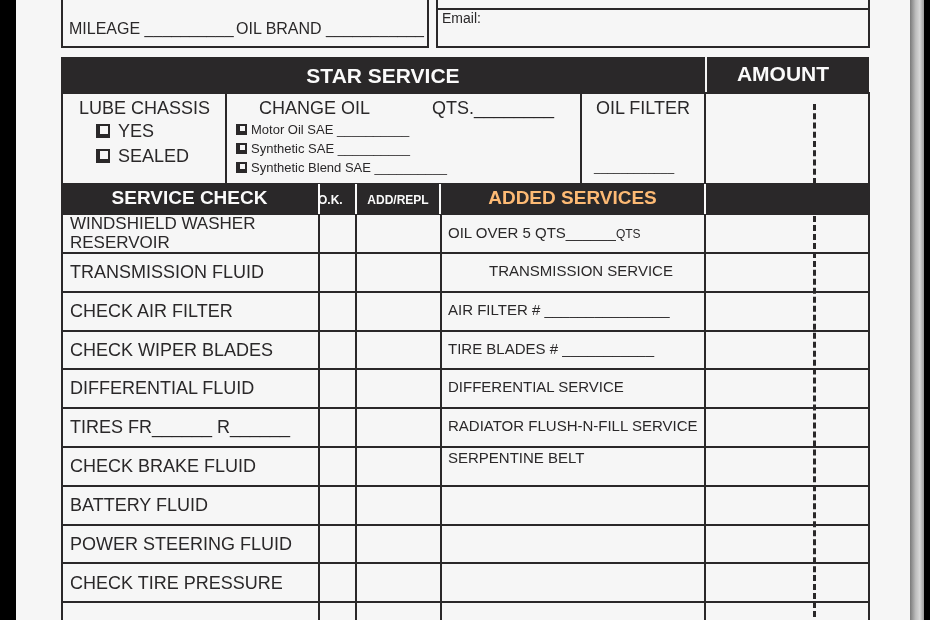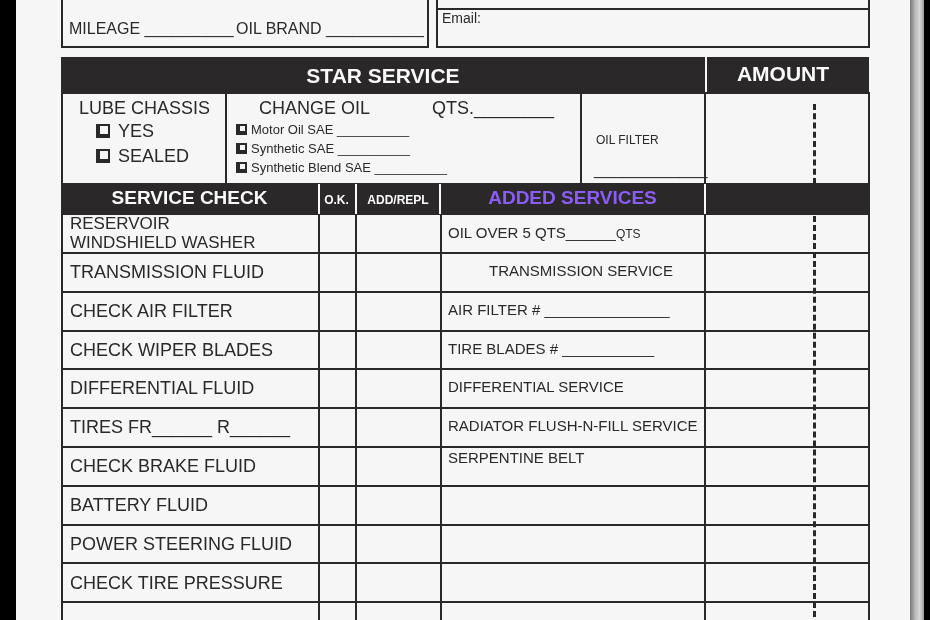--- a/index.html
+++ b/index.html
@@ -45,29 +45,29 @@
 <div class="txt" style="left:79px;top:98px;font-size:18px;">LUBE CHASSIS</div>
 <div class="txt" style="left:96px;top:121px;font-size:18px;"><span class="cb cb-big"></span><span>YES</span></div>
 <div class="txt" style="left:96px;top:146px;font-size:18px;text-align:right;"><span class="cb cb-big"></span><span>SEALED</span></div>
 
 <div class="txt" style="left:259px;top:98px;font-size:18px;">CHANGE OIL</div>
 <div class="txt" style="left:432px;top:98px;font-size:18px;">QTS.________</div>
 <div class="txt" style="left:236px;top:122px;font-size:13px;"><span class="cb"></span><span>Motor Oil SAE __________</span></div>
 <div class="txt" style="left:236px;top:141px;font-size:13px;"><span class="cb"></span><span>Synthetic SAE __________</span></div>
 <div class="txt" style="left:236px;top:160px;font-size:13px;"><span class="cb"></span><span>Synthetic Blend SAE __________</span></div>
 
-<div class="txt" style="left:596px;top:98px;font-size:12px;margin-top:35px;">OIL FILTER</div>
-<div class="txt" style="left:594px;top:160px;font-size:17px;">____________</div>
+<div class="txt" style="left:596px;top:98px;font-size:18px;">OIL FILTER</div>
+<div class="txt" style="left:594px;top:160px;font-size:12px;">____________</div>
 <div class="dash" style="left:813px;top:104px;height:80px;"></div>
 
 <div class="abs dark" style="left:61px;top:183px;width:809px;height:32px;"></div>
 <div class="txt" style="left:61px;width:257px;text-align:center;top:187px;font-size:19px;font-weight:bold;color:#fafafa;">SERVICE CHECK</div>
-<div class="txt" style="left:318px;width:37px;text-align:center;top:193px;font-size:12px;font-weight:bold;color:#fafafa;">O.K.</div>
+<div class="txt" style="left:318px;width:37px;top:193px;font-size:12px;font-weight:bold;color:#fafafa;">O.K.</div>
 <div class="txt" style="left:355px;width:86px;text-align:center;top:193px;font-size:12px;font-weight:bold;color:#fafafa;">ADD/REPL</div>
-<div class="txt" style="left:441px;width:263px;text-align:center;top:187px;font-size:19px;font-weight:bold;color:#8b5cf6;">ADDED SERVICES</div>
+<div class="txt" style="left:441px;width:263px;text-align:center;top:187px;font-size:19px;font-weight:bold;color:#fdba74;">ADDED SERVICES</div>
 <div class="vline" style="left:318px;top:184px;height:30px;background:#fafafa;"></div>
 <div class="vline" style="left:355px;top:184px;height:30px;background:#fafafa;"></div>
 <div class="vline" style="left:439px;top:184px;height:30px;background:#fafafa;"></div>
 <div class="vline" style="left:704px;top:184px;height:30px;background:#fafafa;"></div>
 
 <div class="abs" style="left:61px;top:214px;width:809px;height:420px;border-left:2px solid #2a2829;border-right:2px solid #2a2829;"></div>
 <div class="vline" style="left:318px;top:214px;height:410px;"></div>
 <div class="vline" style="left:355px;top:214px;height:410px;"></div>
 <div class="vline" style="left:440px;top:214px;height:410px;"></div>
 <div class="vline" style="left:704px;top:214px;height:410px;"></div>
@@ -78,22 +78,22 @@
 <div class="hline" style="left:61px;top:330px;width:809px;"></div>
 <div class="hline" style="left:61px;top:368px;width:809px;"></div>
 <div class="hline" style="left:61px;top:407px;width:809px;"></div>
 <div class="hline" style="left:61px;top:446px;width:809px;"></div>
 <div class="hline" style="left:61px;top:485px;width:809px;"></div>
 <div class="hline" style="left:61px;top:524px;width:809px;"></div>
 <div class="hline" style="left:61px;top:562px;width:809px;"></div>
 <div class="hline" style="left:61px;top:601px;width:809px;"></div>
 
 <div class="row-label" style="top:214px;line-height:19px;font-size:17px;">
+    <div>WINDSHIELD WASHER</div>
     <div>RESERVOIR</div>
-    <div>WINDSHIELD WASHER</div>
   </div>
 <div class="row-label" style="top:262px;">TRANSMISSION FLUID</div>
 <div class="row-label" style="top:301px;">CHECK AIR FILTER</div>
 <div class="row-label" style="top:340px;">CHECK WIPER BLADES</div>
 <div class="row-label" style="top:378px;">DIFFERENTIAL FLUID</div>
 <div class="row-label" style="top:417px;">TIRES FR______ R______</div>
 <div class="row-label" style="top:456px;">CHECK BRAKE FLUID</div>
 <div class="row-label" style="top:495px;">BATTERY FLUID</div>
 <div class="row-label" style="top:534px;">POWER STEERING FLUID</div>
 <div class="row-label" style="top:573px;">CHECK TIRE PRESSURE</div>

